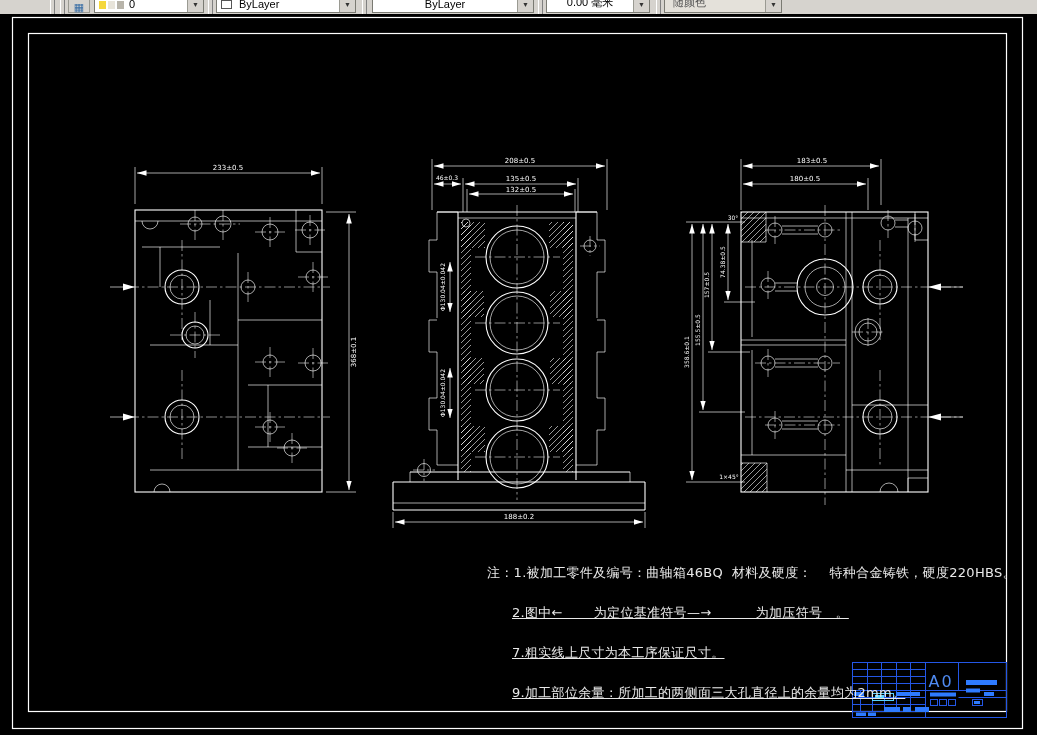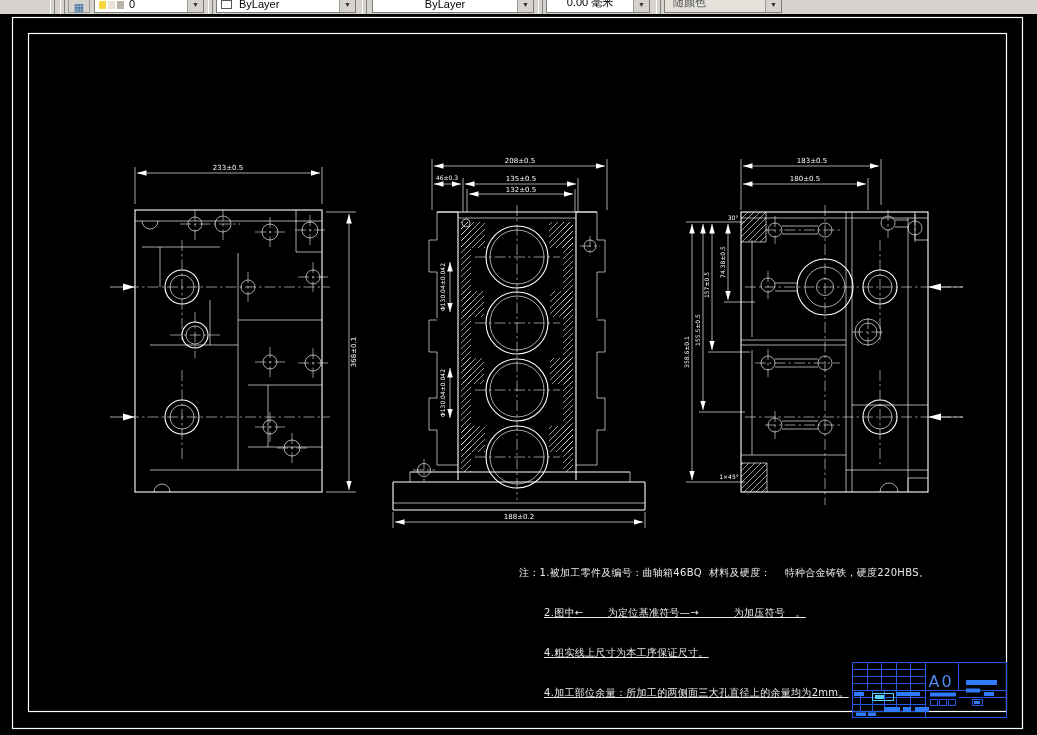--- a/index.html
+++ b/index.html
@@ -17,22 +17,22 @@
             border-left:1px solid #9a9a92;font-size:7px;color:#333;text-align:center;line-height:22px;}
   .chip{position:absolute;left:4px;bottom:3px;width:11px;height:9px;background:#fff;
         border:1px solid #555;box-sizing:border-box;}
   .mini{position:absolute;left:4px;bottom:3px;display:flex;gap:2px;}
   .mini i{display:block;width:7px;height:8px;}
   .layersbtn{position:absolute;top:-7px;width:22px;height:20px;background:#d6d3ce;
              border:1px solid #9a9a92;padding:0;}
   .layersbtn span{position:relative;top:3px;font-size:11px;color:#3a6ea5;}
   
   .notes{position:absolute;left:487px;top:539px;color:#e9e9e9;
-         font-family:"DejaVu Sans",sans-serif;font-size:10px;line-height:13.4px;
-         white-space:pre;z-index:3;letter-spacing:.3px;margin-left:32px;}
+         font-family:"DejaVu Sans",sans-serif;font-size:13px;line-height:13.4px;
+         white-space:pre;z-index:3;letter-spacing:.3px;}
   .notes div.ind{padding-left:25px;text-decoration:underline;}
   
   .s{stroke:#fff;fill:none;stroke-width:1.1;}
   .t{stroke:#fff;fill:none;stroke-width:.65;}
   .cl{stroke:#fff;fill:none;stroke-width:.55;stroke-dasharray:11 3 2.5 3;}
   text.d{fill:#fff;font-family:"DejaVu Sans",sans-serif;font-size:7px;}
   text.d6{fill:#fff;font-family:"DejaVu Sans",sans-serif;font-size:6px;}
   .tb{stroke:#2457e6;fill:none;stroke-width:1;}
   .tbf{fill:#2e7bff;stroke:none;}
   .tbc{fill:#59d1ff;stroke:none;}
@@ -405,15 +405,15 @@
     <rect class="tbf" x="903" y="707" width="8" height="5"></rect>
     <rect class="tbf" x="915" y="707" width="14" height="5"></rect>
     <rect class="tbf" x="856" y="712.5" width="10" height="3.5"></rect>
     <rect class="tbf" x="868" y="712.5" width="8" height="3.5"></rect>
   </g>
 </svg>
 
 <div class="notes">
   <div>注：1.被加工零件及编号：曲轴箱46BQ  材料及硬度：    特种合金铸铁，硬度220HBS。</div>
   <div class="ind">2.图中←       为定位基准符号—→          为加压符号   。</div>
-  <div class="ind">4.粗实线上尺寸为本工序保证尺寸。</div>
-  <div class="ind">4.加工部位余量：所加工的两侧面三大孔直径上的余量均为2mm。</div>
+  <div class="ind">7.粗实线上尺寸为本工序保证尺寸。</div>
+  <div class="ind">9.加工部位余量：所加工的两侧面三大孔直径上的余量均为2mm。</div>
 </div>
 
 </body></html>

